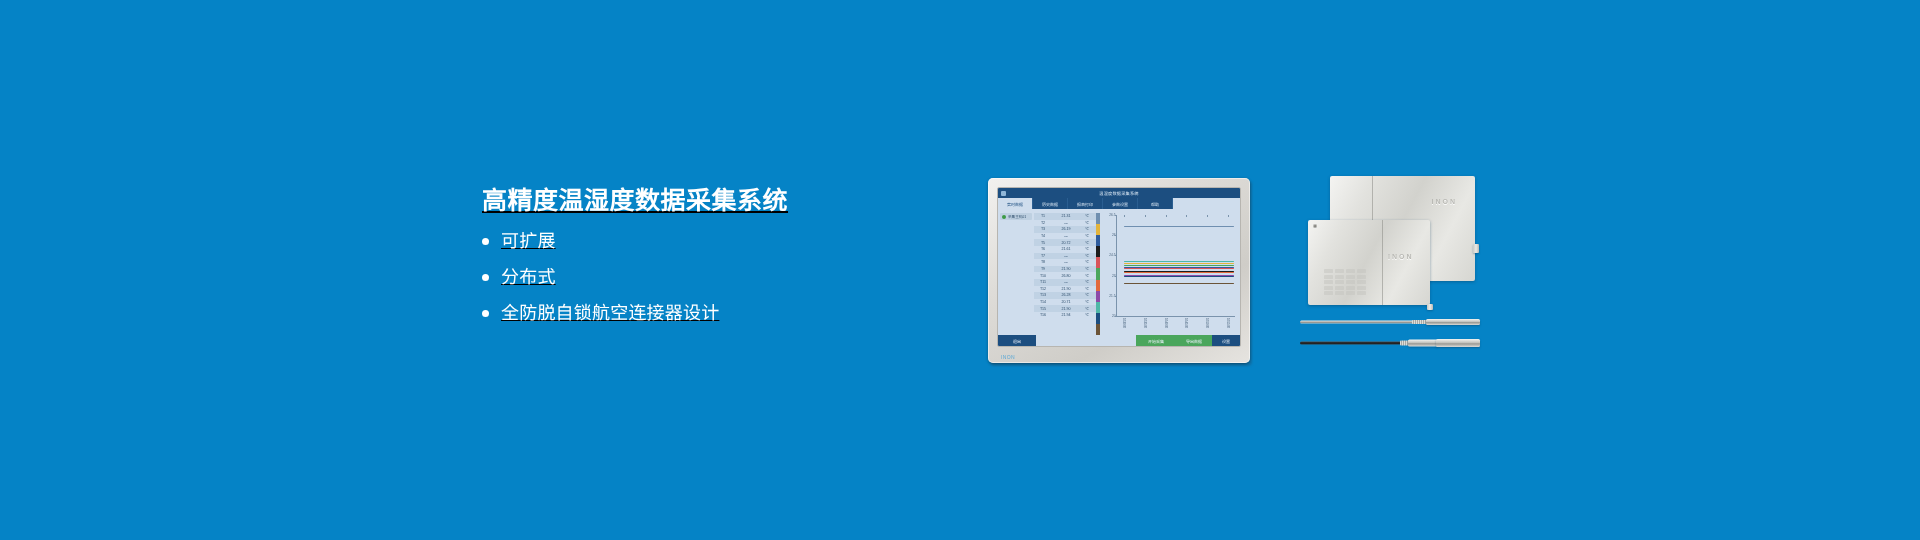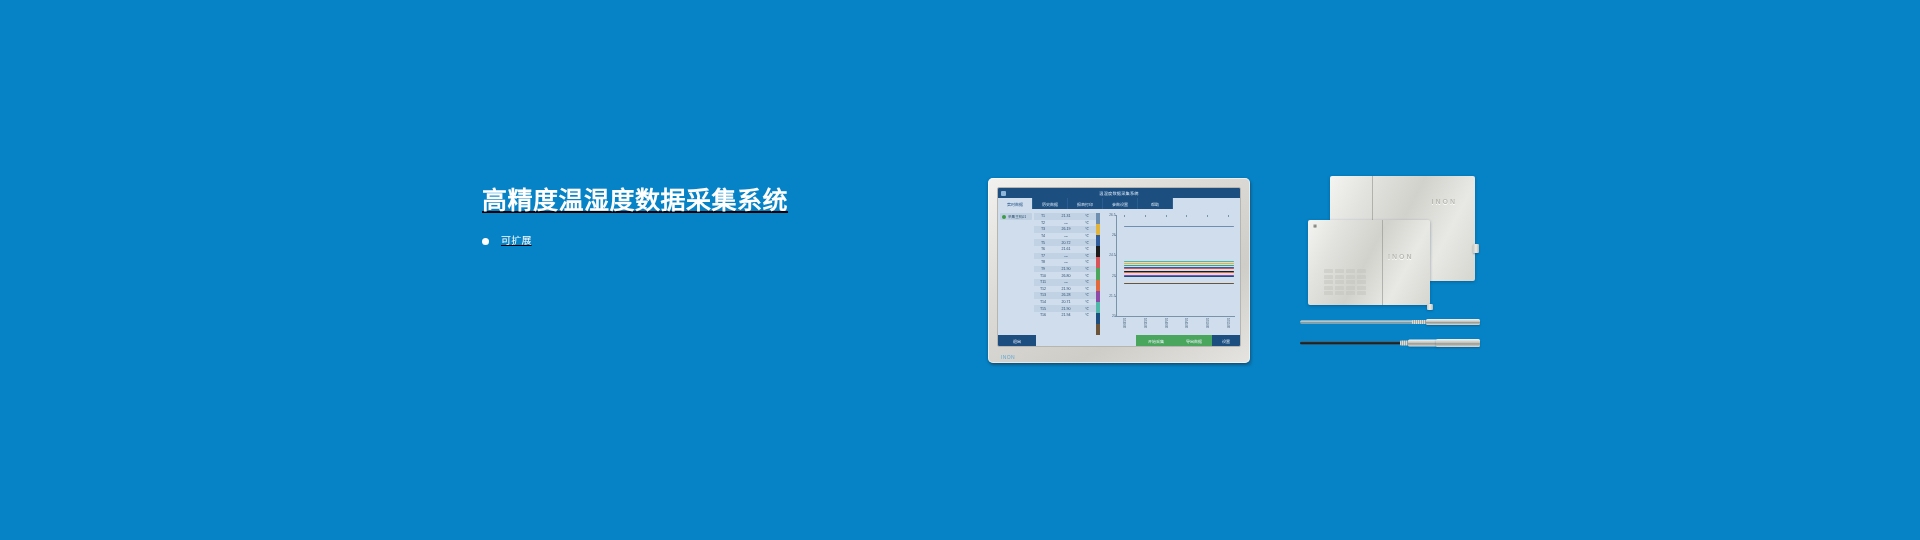--- a/index.html
+++ b/index.html
@@ -52,21 +52,21 @@
   }
   .feature-bullet {
     width: 7px;
     height: 7px;
     border-radius: 50%;
     background: #ffffff;
     margin-right: 12px;
     flex: 0 0 auto;
   }
   .feature-label {
-    font-size: 10px;
+    font-size: 18px;
     color: #ffffff;
     line-height: 1;
     white-space: nowrap;
     letter-spacing: 0.2px;
   }
 
   
   #monitor {
     position: absolute;
     left: 988px;
@@ -422,20 +422,28 @@
 <body>
 
 <div id="banner">
 
   <div id="text-block">
     <h1 id="page-title">高精度温湿度数据采集系统</h1>
 
     <div class="feature-row">
       <span class="feature-bullet"></span>
       <span class="feature-label">可扩展</span>
+    </div>
+    <div class="feature-row">
+      <span class="feature-bullet"></span>
+      <span class="feature-label">分布式</span>
+    </div>
+    <div class="feature-row">
+      <span class="feature-bullet"></span>
+      <span class="feature-label">全防脱自锁航空连接器设计</span>
     </div>
   </div>
 
   <div id="monitor">
     <div id="monitor-shadow"></div>
     <div id="monitor-bezel">
       <div id="monitor-inner-frame">
 
         <div id="screen">
 

